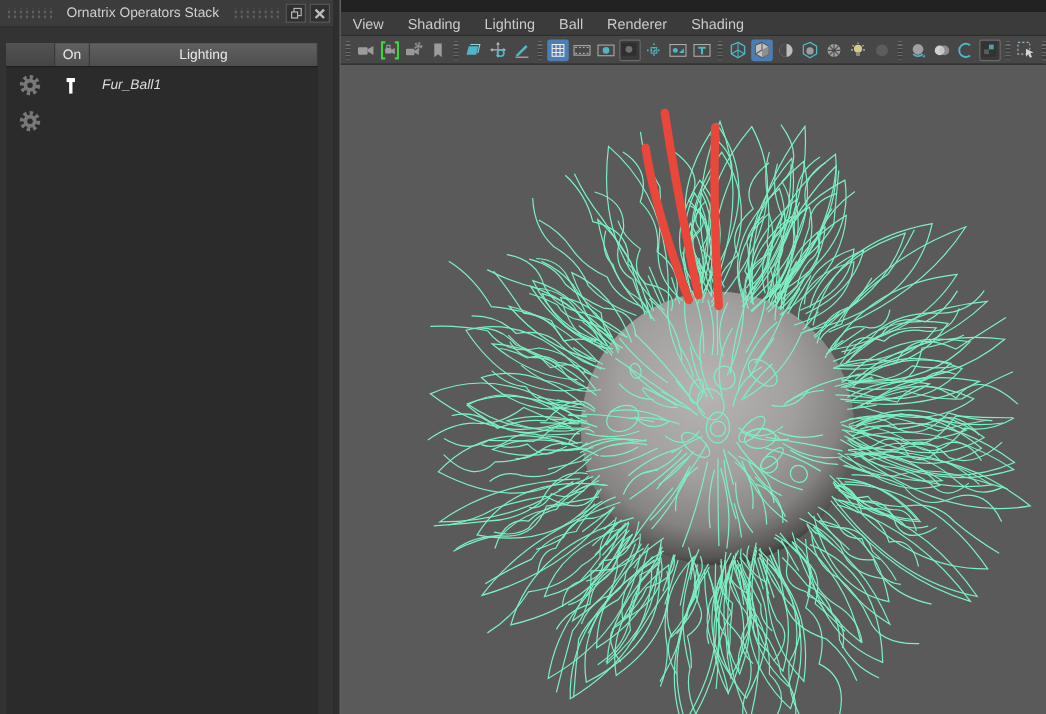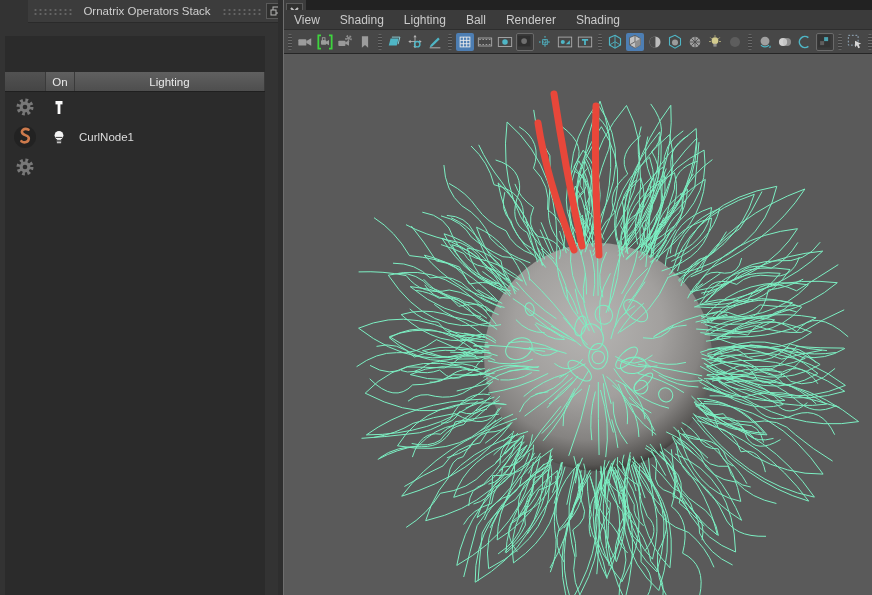--- a/index.html
+++ b/index.html
@@ -1,34 +1,34 @@
 <!DOCTYPE html>
 <html><head>
 <meta charset="utf-8">
 <style>
   html,body{margin:0;padding:0;background:#222;}
   #app{position:relative;width:872px;height:595px;overflow:hidden;
        font-family:"Liberation Sans","DejaVu Sans",sans-serif;
        -webkit-font-smoothing:antialiased;}
 
   
-  .panel{position:absolute;left:0;top:0;width:278px;height:595px;background:#333333;padding-left:28px;}
+  .panel{position:absolute;left:0;top:0;width:278px;height:595px;background:#333333;}
   .titlebar{height:22px;background:#3c3c3c;border-bottom:1px solid #2a2a2a;
             display:flex;align-items:center;}
   .dots{flex:1;height:9px;margin:0 5px;
         background-image:radial-gradient(#646464 1px,transparent 1.3px);
         background-size:5px 4px;background-position:0 1px;}
   .title-text{font-size:11.5px;color:#cfcfcf;white-space:nowrap;padding:0 6px;}
   .winbtn{width:15px;height:14px;background:#30302f;border:1px solid #5a5a5a;
           margin-right:3px;display:flex;align-items:center;justify-content:center;cursor:default;}
   .winbtn svg{display:block;}
 
   .optable{position:absolute;left:5px;top:36px;width:260px;bottom:0;background:#2b2b2b;}
   .thead{display:flex;height:19px;background:linear-gradient(#606060,#4e4e4e);
-         color:#e9e9e9;font-size:11.5px;border-bottom:1px solid #1f1f1f;margin-top:36px;}
+         color:#e9e9e9;font-size:11.5px;border-bottom:1px solid #1f1f1f;}
   .th{display:flex;align-items:center;justify-content:center;border-right:1px solid #3a3a3a;}
   .th-icon{width:40px;background:linear-gradient(#525252,#454545);}
   .th-on{width:28px;}
   .th-op{flex:1;}
   .oprow{display:flex;align-items:center;height:30px;color:#dcdcdc;font-size:11.5px;}
   .cell-icon{width:40px;display:flex;align-items:center;justify-content:center;}
   .cell-on{width:28px;display:flex;align-items:center;justify-content:center;}
   .cell-name{flex:1;padding-left:6px;white-space:nowrap;}
   .shape-name{font-style:italic;padding-left:12px;}
 
@@ -90,37 +90,21 @@
                 <circle cx="11" cy="11" r="5.4" fill="#787878"></circle>
                 <circle cx="11" cy="11" r="2.3" fill="#2b2b2b"></circle>
               </svg>
             </div>
             <div class="cell-on">
               <svg width="16" height="17" viewBox="0 0 16 17">
                 <rect x="4.5" y="2" width="7" height="3.4" fill="#fbfbfb"></rect>
                 <rect x="6.6" y="2" width="2.8" height="13" fill="#fbfbfb"></rect>
               </svg>
             </div>
-          </div>
-          <div class="oprow">
-            <div class="cell-icon">
-              <svg width="24" height="24" viewBox="0 0 24 24">
-                <circle cx="12" cy="12" r="11" fill="#222"></circle>
-                <path d="M15.5 4.6c-4.6-2.2-8 1.2-6 3.8 2 2.6 6.6 1.6 6.3 5.2-.3 3.6-4.6 4.8-7.4 2.6" fill="none" stroke="#cd7a4c" stroke-width="2.6" stroke-linecap="round"></path>
-              </svg>
-            </div>
-            <div class="cell-on">
-              <svg width="16" height="17" viewBox="0 0 16 17">
-                <circle cx="8" cy="6.3" r="4.4" fill="#f4f4f4"></circle>
-                <path d="M4.6 8.4h6.8" stroke="#3a3a3a"></path>
-                <rect x="5.9" y="10.2" width="4.2" height="4" fill="#f4f4f4"></rect>
-                <path d="M5.9 11.4h4.2M5.9 12.8h4.2" stroke="#4a4a4a"></path>
-              </svg>
-            </div>
-            <div class="cell-name">CurlNode1</div>
+            <div class="cell-name shape-name">Fur_Ball1</div>
           </div>
           <div class="oprow">
             <div class="cell-icon">
               <svg width="22" height="22" viewBox="0 0 22 22">
                 <circle cx="11" cy="11" r="6.2" fill="none" stroke="#787878" stroke-width="4.6" stroke-dasharray="2.5 2.3"></circle>
                 <circle cx="11" cy="11" r="5.4" fill="#787878"></circle>
                 <circle cx="11" cy="11" r="2.3" fill="#2b2b2b"></circle>
               </svg>
             </div>
             <div class="cell-on"></div>

